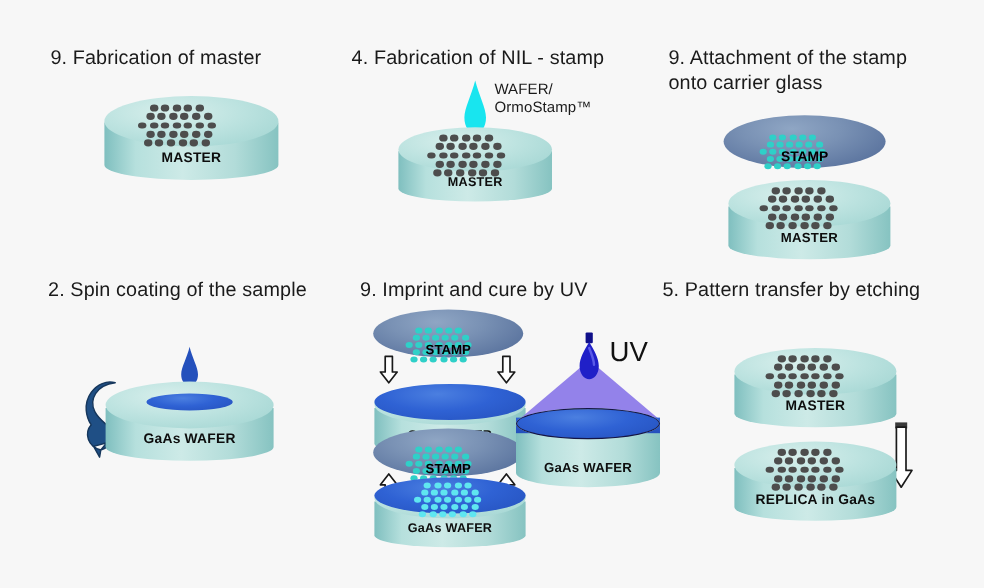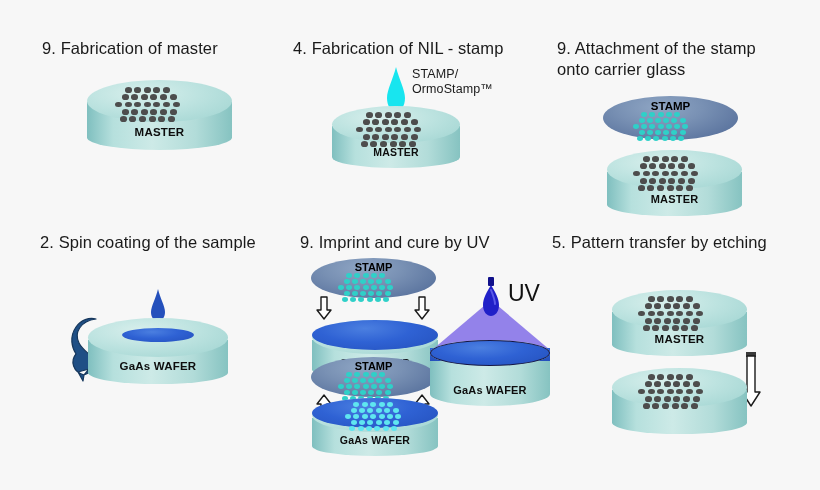--- a/index.html
+++ b/index.html
@@ -47,21 +47,21 @@
   }
   
   .stamp{position:absolute;}
   .stamp .plate{
     position:absolute;left:0;top:0;width:100%;height:100%;
     background:radial-gradient(ellipse at 42% 26%,#8fa6c4 0%,#7991b4 38%,#5d76a0 78%,#4e6792 100%);
     border-radius:50%;
   }
   .stamp .label{
     position:absolute;width:100%;text-align:center;
-    font-weight:bold;color:#000;
+    font-weight:bold;color:#000;margin-top:25px;
   }
   
   .resist-top{
     position:absolute;border-radius:50%;
     background:radial-gradient(ellipse at 42% 28%,#4b7fe0 0%,#2f62d4 45%,#2450bc 100%);
   }
   
   .arrow-out{position:absolute;}
   .uvlabel{position:absolute;font-size:23px;color:#111;}
   svg{display:block;overflow:visible;}
@@ -119,21 +119,21 @@
             <span style="width: 7px; height: 5.74px; margin-right: 2.6px; background: rgb(77, 77, 77);"></span>
           </div>
         </div>
       <div class="label" style="top:46px;font-size:11.5px;">MASTER</div>
     </div>
   </div>
 
   <div class="panel">
     <div class="step-title" style="left:293px;top:38px;width:260px;">4. Fabrication of NIL - stamp</div>
 
-    <div class="step-title" style="left:412px;top:67px;width:120px;font-size:12.5px;line-height:15px;">STAMP/
+    <div class="step-title" style="left:412px;top:67px;width:120px;font-size:12.5px;line-height:15px;">WAFER/
 OrmoStamp™</div>
 
     <div style="position:absolute;left:382px;top:66px;">
       <svg width="28" height="46" viewBox="0 0 28 46" aria-hidden="true">
         <path d="M14 1 C 17 13, 23 24, 23 32 C 23 40, 19 45, 14 45 C 9 45, 5 40, 5 32 C 5 24, 11 13, 14 1 Z" fill="#18e5ef"></path>
       </svg>
     </div>
 
     <div class="disc" style="left:332px;top:106px;width:128px;height:62px;">
       <div class="body" style="height:42px;"></div>
@@ -602,16 +602,17 @@
           </div>
           <div class="row" style="margin-top: 1.6px;">
             <span style="width: 7px; height: 5.74px; margin-right: 2.6px; background: rgb(77, 77, 77);"></span>
             <span style="width: 7px; height: 5.74px; margin-right: 2.6px; background: rgb(77, 77, 77);"></span>
             <span style="width: 7px; height: 5.74px; margin-right: 2.6px; background: rgb(77, 77, 77);"></span>
             <span style="width: 7px; height: 5.74px; margin-right: 2.6px; background: rgb(77, 77, 77);"></span>
             <span style="width: 7px; height: 5.74px; margin-right: 2.6px; background: rgb(77, 77, 77);"></span>
             <span style="width: 7px; height: 5.74px; margin-right: 2.6px; background: rgb(77, 77, 77);"></span>
           </div>
         </div>
+      <div class="label" style="top:43px;font-size:11.5px;">REPLICA in GaAs</div>
     </div>
   </div>
 
 </div>
 
 </body></html>

